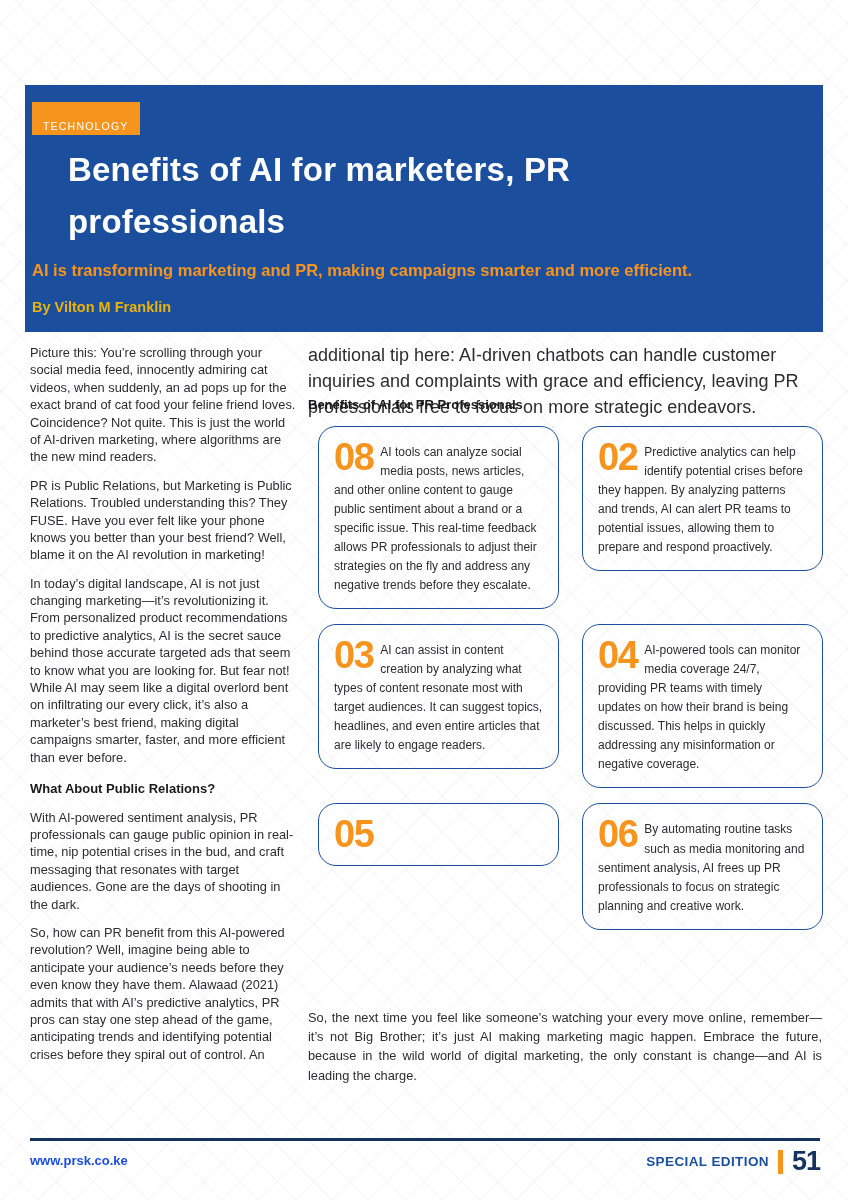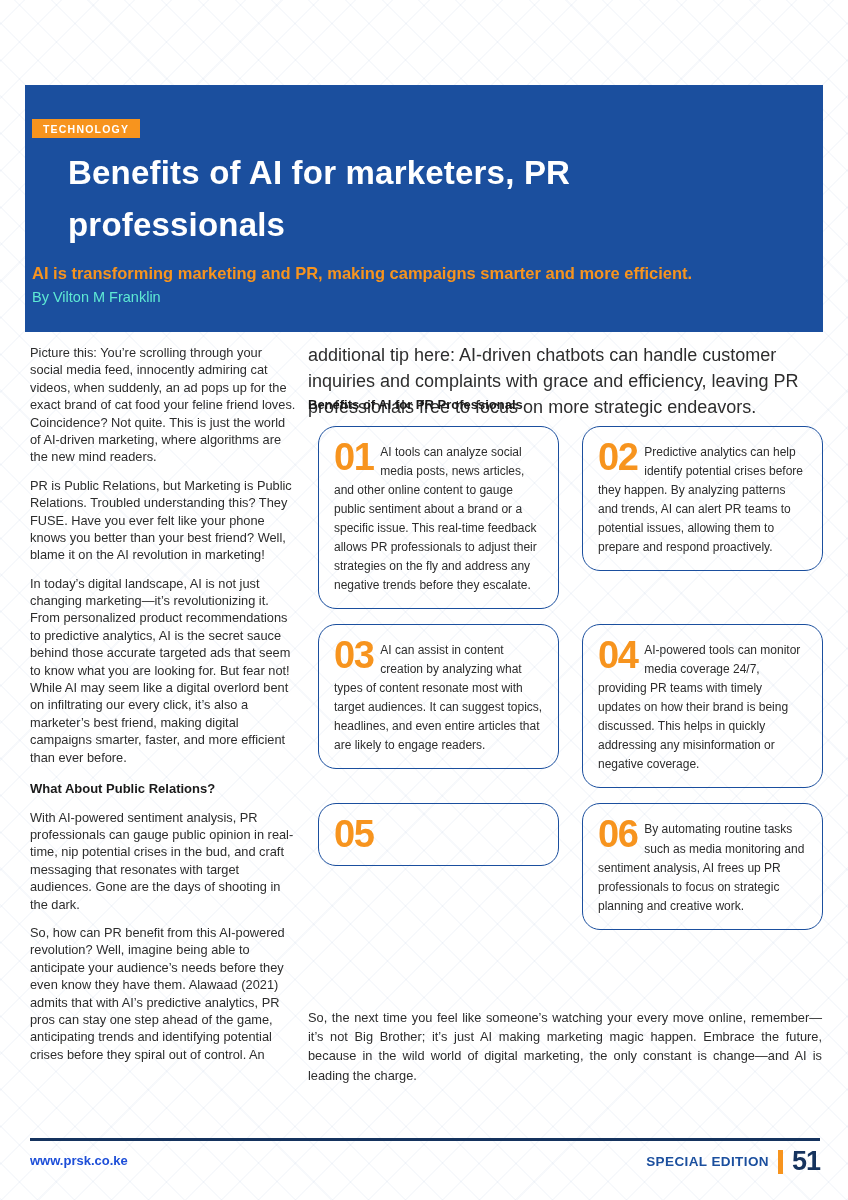--- a/index.html
+++ b/index.html
@@ -31,45 +31,44 @@
     left: 25px; top: 85px;
     width: 798px; height: 247px;
     background: #1b4f9e;
     padding: 17px 20px 0 7px;
   }
   .tag {
     display: inline-block;
     background: #f7941e;
     color: #ffffff;
     font-size: 10.5px;
-    font-weight: 700;
+    font-weight: 400;
     letter-spacing: 1.2px;
-    padding: 4px 11px 3px 11px;
-    margin-top: 17px;
+    padding: 18px 11px 3px 11px;
   }
   .title {
     margin-top: 9px;
     color: #ffffff;
     font-size: 33px;
     font-weight: 700;
     line-height: 52px;
     letter-spacing: 0.2px;
   }
   .title span { display: block; margin-left: 36px; }
   .subtitle {
     margin-top: 13px;
     color: #f7941e;
     font-size: 16.5px;
     font-weight: 700;
   }
   .byline {
-    margin-top: 6px;
-    color: #5eead4;
+    margin-top: 19px;
+    color: #eab308;
     font-size: 14.5px;
-    font-weight: 400;
+    font-weight: 700;
   }
 
   
   .left-col {
     position: absolute;
     left: 30px; top: 344px;
     width: 266px;
     font-size: 12.8px;
     line-height: 1.36;
     color: #2d2d2d;
@@ -203,21 +202,21 @@
     <div class="section-heading">What About Public Relations?</div>
     <p>With AI-powered sentiment analysis, PR professionals can gauge public opinion in real-time, nip potential crises in the bud, and craft messaging that resonates with target audiences. Gone are the days of shooting in the dark.</p>
     <p>So, how can PR benefit from this AI-powered revolution? Well, imagine being able to anticipate your audience’s needs before they even know they have them. Alawaad (2021) admits that with AI’s predictive analytics, PR pros can stay one step ahead of the game, anticipating trends and identifying potential crises before they spiral out of control. An</p>
   </div>
 
   <div class="right-intro">additional tip here: AI-driven chatbots can handle customer inquiries and complaints with grace and efficiency, leaving PR professionals free to focus on more strategic endeavors.</div>
   <div class="benefits-heading">Benefits of AI for PR Professionals</div>
 
   <div class="cards">
     <div class="card">
-      <span class="card-number">01</span>
+      <span class="card-number">08</span>
       <span class="card-text">AI tools can analyze social media posts, news articles, and other online content to gauge public sentiment about a brand or a specific issue. This real-time feedback allows PR professionals to adjust their strategies on the fly and address any negative trends before they escalate.</span>
     </div>
     <div class="card">
       <span class="card-number">02</span>
       <span class="card-text">Predictive analytics can help identify potential crises before they happen. By analyzing patterns and trends, AI can alert PR teams to potential issues, allowing them to prepare and respond proactively.</span>
     </div>
     <div class="card">
       <span class="card-number">03</span>
       <span class="card-text">AI can assist in content creation by analyzing what types of content resonate most with target audiences. It can suggest topics, headlines, and even entire articles that are likely to engage readers.</span>
     </div>

